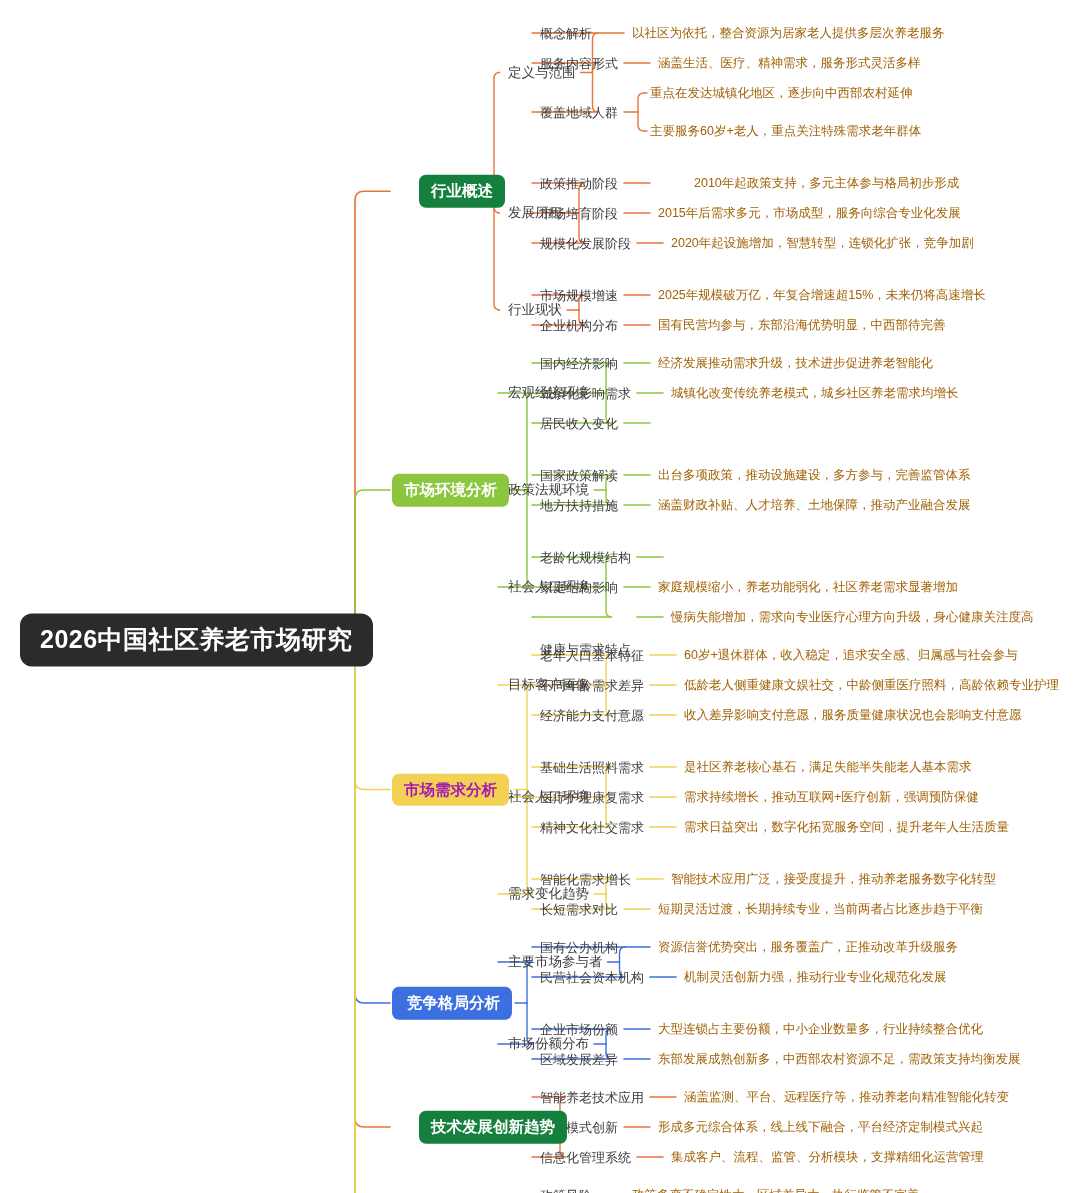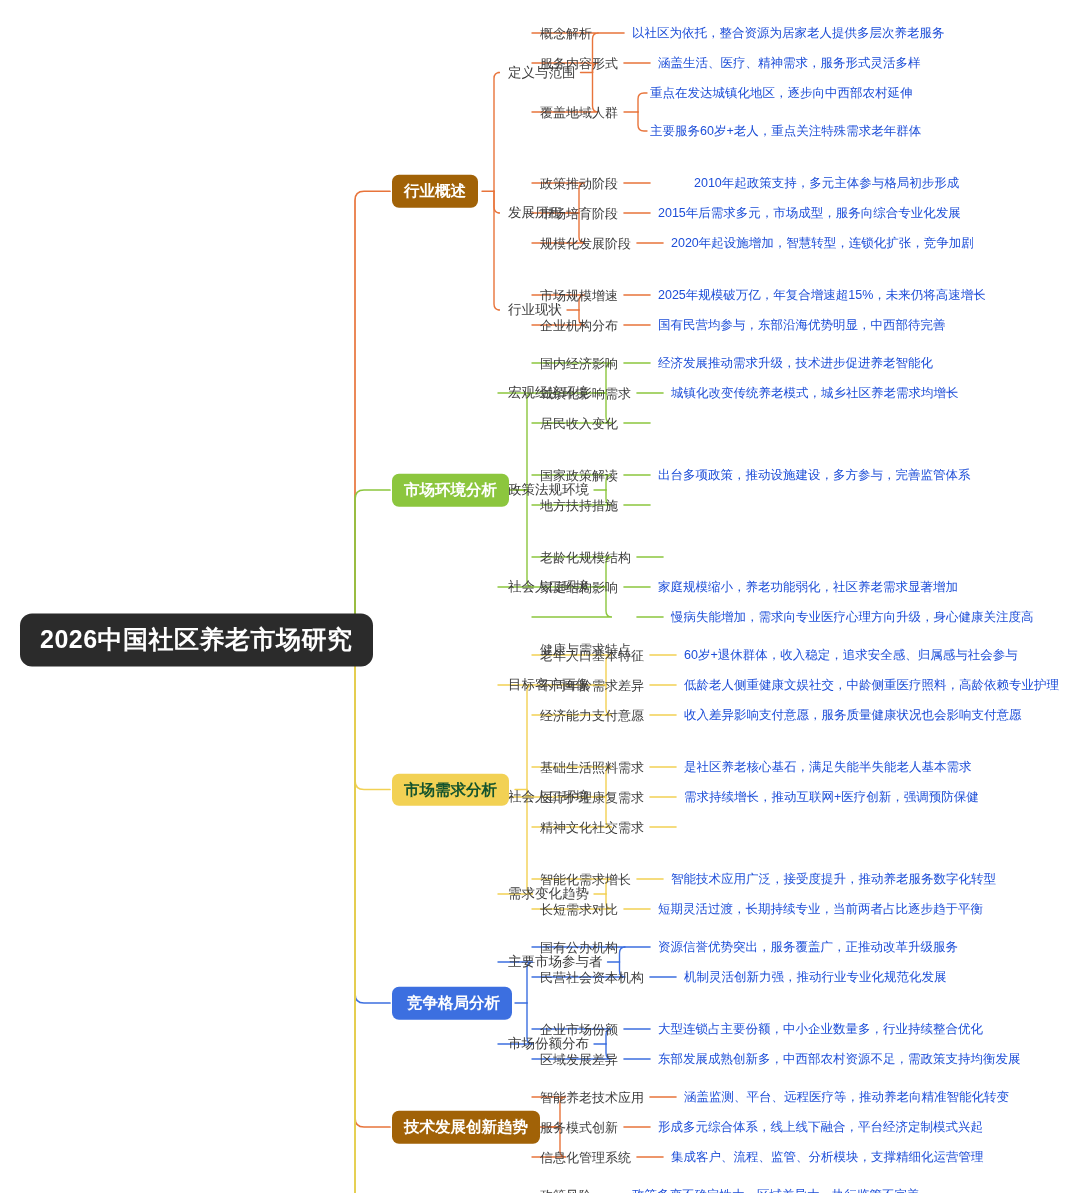--- a/index.html
+++ b/index.html
@@ -44,43 +44,43 @@
 
   
   .l1 {
     font-size: 15.5px;
     font-weight: bold;
     padding: 8px 12px 9px 12px;
     border-radius: 7px;
     transform: translateY(-50%);
     color: #fff;
   }
-  .l1.c-orange { background: #a16207; }
+  .l1.c-orange { background: #15803d; margin-left: 27px; }
   .l1.c-green  { background: #8cc63e; }
-  .l1.c-yellow { background: #f2d154; color: #14532d; }
+  .l1.c-yellow { background: #f2d154; color: #a21caf; }
   .l1.c-blue   { background: #3c6fe0; }
 
   
   .l2 {
     font-size: 13.5px;
     color: #3c3c3c;
     transform: translateY(-50%);
     padding: 2px 0;
   }
   
   .l3 {
     font-size: 13px;
     color: #3c3c3c;
     transform: translateY(-50%);
     padding: 2px 0;
   }
   
   .l4 {
     font-size: 12.5px;
-    color: #1d4ed8;
+    color: #a16207;
     transform: translateY(-50%);
     padding: 2px 0;
   }
 </style>
 </head>
 <body>
 
 <div id="mindmap">
   <svg id="links">
       <line x1="598" y1="33" x2="624" y2="33" stroke="#e8743b" stroke-width="1.6" stroke-linecap="round"></line>
@@ -220,40 +220,42 @@
     <div class="node l1 c-orange" style="left: 392px; top: 191.25px;">行业概述</div>
     <div class="node l3" style="left: 540px; top: 363px;">国内经济影响</div>
     <div class="node l4" style="left: 658px; top: 363px;">经济发展推动需求升级，技术进步促进养老智能化</div>
     <div class="node l3" style="left: 540px; top: 393px;">城镇化影响需求</div>
     <div class="node l4" style="left: 671px; top: 393px;">城镇化改变传统养老模式，城乡社区养老需求均增长</div>
     <div class="node l3" style="left: 540px; top: 423px;">居民收入变化</div>
     <div class="node l2" style="left: 508px; top: 393px;">宏观经济环境</div>
     <div class="node l3" style="left: 540px; top: 475px;">国家政策解读</div>
     <div class="node l4" style="left: 658px; top: 475px;">出台多项政策，推动设施建设，多方参与，完善监管体系</div>
     <div class="node l3" style="left: 540px; top: 505px;">地方扶持措施</div>
+    <div class="node l4" style="left: 658px; top: 505px;">涵盖财政补贴、人才培养、土地保障，推动产业融合发展</div>
     <div class="node l2" style="left: 508px; top: 490px;">政策法规环境</div>
     <div class="node l3" style="left: 540px; top: 557px;">老龄化规模结构</div>
     <div class="node l3" style="left: 540px; top: 587px;">家庭结构影响</div>
     <div class="node l4" style="left: 658px; top: 587px;">家庭规模缩小，养老功能弱化，社区养老需求显著增加</div>
     <div class="node l3" style="left: 540px; top: 617px; margin-top: 32px;">健康与需求特点</div>
     <div class="node l4" style="left: 671px; top: 617px;">慢病失能增加，需求向专业医疗心理方向升级，身心健康关注度高</div>
     <div class="node l2" style="left: 508px; top: 587px;">社会人口环境</div>
     <div class="node l1 c-green" style="left: 392px; top: 490px;">市场环境分析</div>
     <div class="node l3" style="left: 540px; top: 655px;">老年人口基本特征</div>
     <div class="node l4" style="left: 684px; top: 655px;">60岁+退休群体，收入稳定，追求安全感、归属感与社会参与</div>
     <div class="node l3" style="left: 540px; top: 685px;">不同年龄需求差异</div>
     <div class="node l4" style="left: 684px; top: 685px;">低龄老人侧重健康文娱社交，中龄侧重医疗照料，高龄依赖专业护理</div>
     <div class="node l3" style="left: 540px; top: 715px;">经济能力支付意愿</div>
     <div class="node l4" style="left: 684px; top: 715px;">收入差异影响支付意愿，服务质量健康状况也会影响支付意愿</div>
     <div class="node l2" style="left: 508px; top: 685px;">目标客户画像</div>
     <div class="node l3" style="left: 540px; top: 767px;">基础生活照料需求</div>
     <div class="node l4" style="left: 684px; top: 767px;">是社区养老核心基石，满足失能半失能老人基本需求</div>
     <div class="node l3" style="left: 540px; top: 797px;">医疗护理康复需求</div>
     <div class="node l4" style="left: 684px; top: 797px;">需求持续增长，推动互联网+医疗创新，强调预防保健</div>
     <div class="node l3" style="left: 540px; top: 827px;">精神文化社交需求</div>
+    <div class="node l4" style="left: 684px; top: 827px;">需求日益突出，数字化拓宽服务空间，提升老年人生活质量</div>
     <div class="node l2" style="left: 508px; top: 797px;">社会人口环境</div>
     <div class="node l3" style="left: 540px; top: 879px;">智能化需求增长</div>
     <div class="node l4" style="left: 671px; top: 879px;">智能技术应用广泛，接受度提升，推动养老服务数字化转型</div>
     <div class="node l3" style="left: 540px; top: 909px;">长短需求对比</div>
     <div class="node l4" style="left: 658px; top: 909px;">短期灵活过渡，长期持续专业，当前两者占比逐步趋于平衡</div>
     <div class="node l2" style="left: 508px; top: 894px;">需求变化趋势</div>
     <div class="node l1 c-yellow" style="left: 392px; top: 789.5px;">市场需求分析</div>
     <div class="node l3" style="left: 540px; top: 947px;">国有公办机构</div>
     <div class="node l4" style="left: 658px; top: 947px;">资源信誉优势突出，服务覆盖广，正推动改革升级服务</div>
     <div class="node l3" style="left: 540px; top: 977px;">民营社会资本机构</div>

